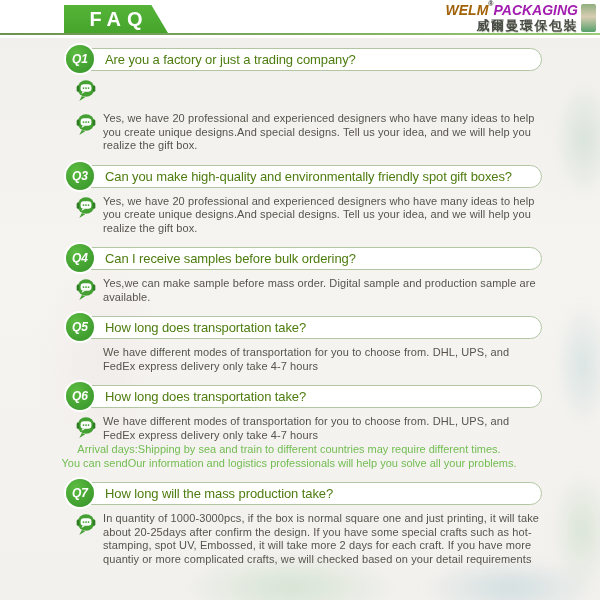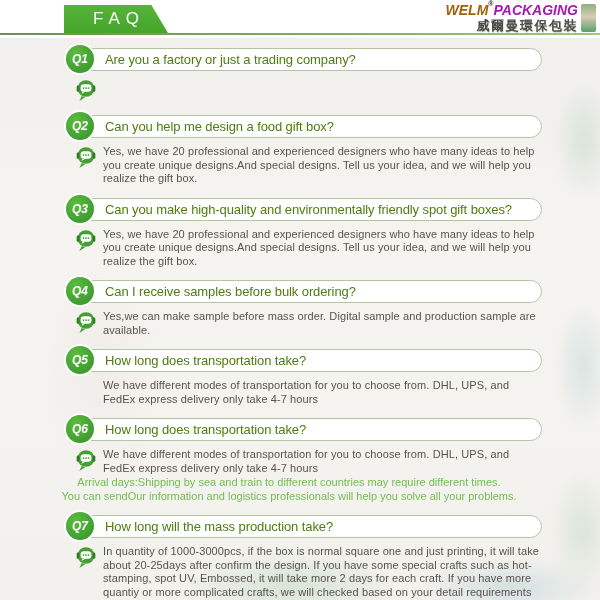--- a/index.html
+++ b/index.html
@@ -25,21 +25,21 @@
   
   .header { position:absolute; left:0; top:0; width:600px; height:38px; background:#fff; z-index:5; }
   .header-rule { position:absolute; left:0; top:33px; width:600px; height:2px;
     background:linear-gradient(90deg,#6d9150 0%,#7fae5f 55%,#9ccb77 100%); }
   .faq-flag {
     position:absolute; left:64px; top:5px; width:104px; height:28px;
     background:linear-gradient(180deg,#55b438,#46a42c);
     clip-path:polygon(0 0, 84% 0, 100% 100%, 0 100%);
     display:flex; align-items:center; justify-content:center;
   }
-  .faq-flag span { color:#fff; font-weight:normal; font-size:17px; letter-spacing:6px; padding-left:6px;text-align:right; }
+  .faq-flag span { color:#fff; font-weight:bold; font-size:20px; letter-spacing:6px; padding-left:6px;text-align:right; }
   .logo { position:absolute; right:22px; top:3px; text-align:right; line-height:1; }
   .logo-line1 { font-style:italic; font-weight:bold; font-size:14px; letter-spacing:0; white-space:nowrap; }
   .logo-welm { color:#a16207; }
   .logo-pack { color:#a21caf; }
   .logo-reg { font-style:normal; font-weight:bold; font-size:7px; color:#1d1d1b; vertical-align:top; position:relative; top:-3px; }
   .logo-line2 { font-weight:900; font-size:13px; color:#4a4a46; letter-spacing:1.5px; margin-top:2px;
     text-shadow:0.5px 0.5px 0 #c9d8c2; white-space:nowrap; }
   .logo-thumb { position:absolute; right:4px; top:4px; width:15px; height:28px; border-radius:2px;
     background:linear-gradient(180deg,#8fae7e 0%,#d8cdb2 45%,#57a06b 100%); }
 
@@ -117,26 +117,20 @@
           <circle cx="12" cy="10.5" r="1.1" fill="#44a033"></circle>
           <circle cx="15" cy="10.5" r="1.1" fill="#44a033"></circle>
           <path d="M8 14.5 L6.5 17.5 L11 15 Z" fill="#ffffff"></path>
           <path d="M7 20 L4 26 L11 21.5 Z" fill="#44a033"></path>
         </svg>
       </span>
     </div>
   </section>
 
   <section class="faq-item">
-    <div class="q-row">
-      <span class="q-badge">Q2</span>
-      <div class="q-pill">
-        <span class="q-text">Can you help me design a food gift box?</span>
-      </div>
-    </div>
     <div class="a-row">
       <span class="a-icon">
         <svg width="20" height="24" viewBox="0 0 24 28">
           <circle cx="12" cy="11" r="10" fill="#44a033"></circle>
           <rect x="0.8" y="7.5" width="3.2" height="7.5" rx="1.6" fill="#2f7d22"></rect>
           <rect x="20" y="7.5" width="3.2" height="7.5" rx="1.6" fill="#2f7d22"></rect>
           <rect x="5.5" y="6" width="13" height="9" rx="4" fill="#ffffff"></rect>
           <circle cx="9" cy="10.5" r="1.1" fill="#44a033"></circle>
           <circle cx="12" cy="10.5" r="1.1" fill="#44a033"></circle>
           <circle cx="15" cy="10.5" r="1.1" fill="#44a033"></circle>

